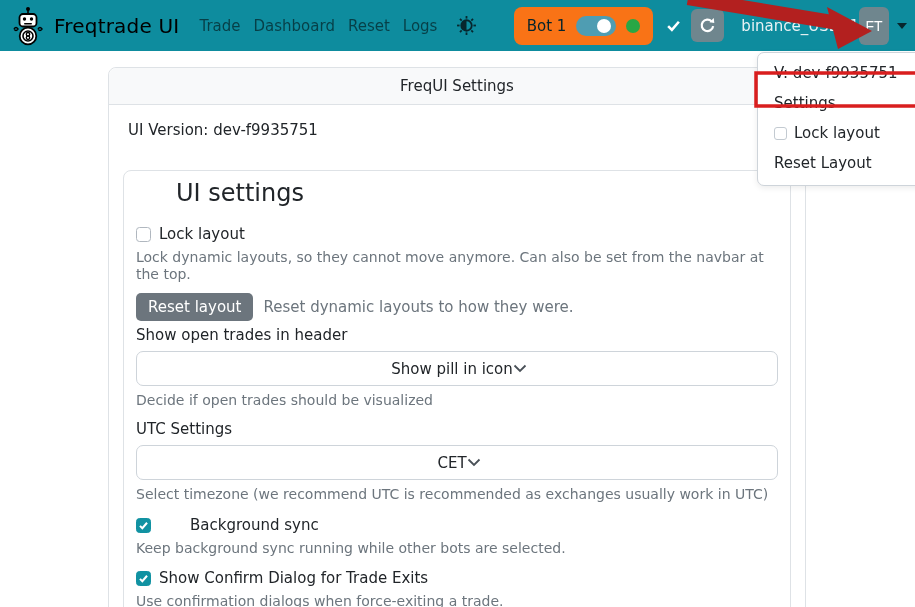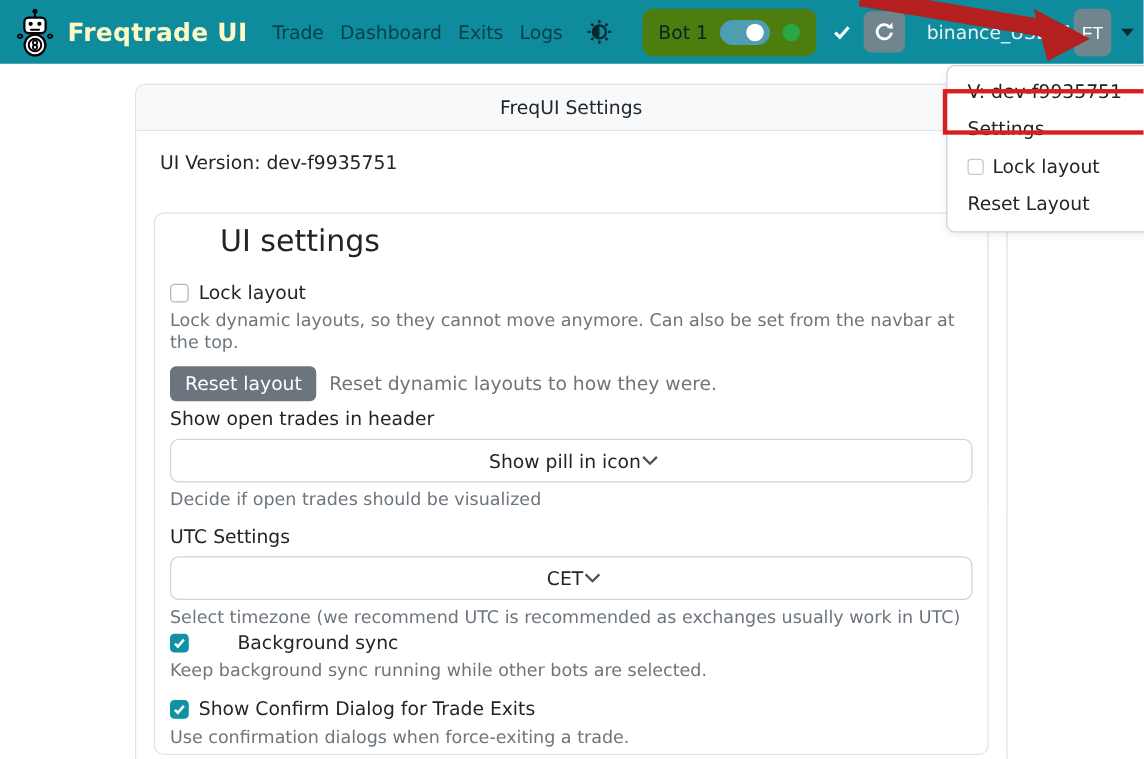--- a/index.html
+++ b/index.html
@@ -4,25 +4,25 @@
 <style>
   * { margin:0; padding:0; box-sizing:border-box; }
   html,body { width:915px; height:607px; overflow:hidden; background:#fff;
     font-family:"DejaVu Sans","Liberation Sans",sans-serif; color:#212529; }
   body { position:relative; }
 
   
   .navbar { position:absolute; left:0; top:0; width:915px; height:51px;
     background:#0e8c9e; display:flex; align-items:center; padding:0 8px 0 10px; z-index:10; }
   .brand-logo { width:36px; height:42px; flex:0 0 auto; }
-  .brand-text { font-size:20px; font-weight:700; color:#fef9c3; margin:0 14px 0 8px; letter-spacing:.2px; cursor:pointer; }
+  .brand-text { font-size:20px; font-weight:400; color:#000000; margin:0 14px 0 8px; letter-spacing:.2px; cursor:pointer; }
   .nav-links { display:flex; align-items:center; gap:13px; margin-left:6px; }
   .nav-link { font-size:15px; color:rgba(0,0,0,0.55); text-decoration:none; cursor:pointer; }
   .theme-btn { margin-left:18px; width:22px; height:22px; display:flex; align-items:center; justify-content:center; cursor:pointer; }
-  .bot-box { margin-left:auto; height:38px; background:#4d7c0f; border-radius:8px;
+  .bot-box { margin-left:auto; height:38px; background:#f97316; border-radius:8px;
     display:flex; align-items:center; gap:10px; padding:0 13px; cursor:pointer; }
   .bot-label { font-size:15px; color:#05242c; }
   .toggle { width:40px; height:20px; border-radius:10px; background:#4f9db2; position:relative; cursor:pointer; }
   .toggle .knob { position:absolute; top:3px; left:21px; width:14px; height:14px; border-radius:50%; background:#fff; }
   .status-dot { width:14px; height:14px; border-radius:50%; background:#28a745; }
   .nav-check { margin-left:13px; display:flex; align-items:center; }
   .icon-btn { margin-left:10px; width:33px; height:33px; border-radius:6px; background:#6f868e;
     display:flex; align-items:center; justify-content:center; border:none; cursor:pointer; }
   .login-info { margin-left:17px; font-size:15px; color:#e8f2f4; white-space:nowrap; }
   .avatar-btn { width:30px; height:38px; border-radius:6px; background:#6f868e;
@@ -43,21 +43,21 @@
     background:#fff; border:1px solid #dee2e6; border-radius:8px; z-index:5; }
   .card-header { height:37px; background:#f8f9fa; border-bottom:1px solid #dee2e6;
     border-radius:8px 8px 0 0; display:flex; align-items:center; justify-content:center;
     font-size:15px; color:#212529;text-align:center; }
   .card-body { padding:0 14px; }
   .ui-version { margin-top:16px; font-size:15px; line-height:19px; padding-left:5px; }
   .section { margin-top:30px; border:1px solid #dee2e6; border-radius:8px; padding:6px 12px 4px 12px; }
   .section h2 { font-size:24px; font-weight:500; line-height:32px; color:#212529;margin-left:40px; }
   .check-row { display:flex; align-items:center; gap:8px; height:18px; }
   .check-row.m1 { margin-top:16px; }
-  .check-row.m2 { margin-top:2px;gap:39px; }
+  .check-row.m2 { margin-top:13px;gap:39px; }
   .check-row.m3 { margin-top:12px; }
   .checkbox { width:15px; height:15px; border:1px solid #b0b7bf; border-radius:3.5px; background:#fff;
     flex:0 0 auto; display:flex; align-items:center; justify-content:center; cursor:pointer; }
   .checkbox.checked { background:#1192a2; border-color:#1192a2; }
   .check-label { font-size:15px; color:#212529; cursor:pointer; }
   .form-text { margin-top:6px; font-size:14px; line-height:17px; color:#6c757d; }
   .reset-row { margin-top:10px; display:flex; align-items:center; gap:10px; }
   .btn-secondary { background:#6c757d; color:#fff; font-size:15px; border:none; border-radius:5px;
     height:28px; padding:0 12px; cursor:pointer; font-family:inherit; }
   .reset-help { font-size:15px; color:#6c757d; }
@@ -86,21 +86,21 @@
     <circle cx="18" cy="31" r="8.3" fill="#fff" stroke="#000" stroke-width="1.8"></circle>
     <circle cx="18" cy="31" r="5" fill="none" stroke="#000" stroke-width="1.6"></circle>
     <circle cx="18" cy="29.2" r="1.7" fill="none" stroke="#000" stroke-width="1.4"></circle>
     <circle cx="18" cy="32.8" r="1.7" fill="none" stroke="#000" stroke-width="1.4"></circle>
   </svg>
   <div class="brand-text">Freqtrade UI</div>
 
   <div class="nav-links">
     <a class="nav-link">Trade</a>
     <a class="nav-link">Dashboard</a>
-    <a class="nav-link">Exits</a>
+    <a class="nav-link">Reset</a>
     <a class="nav-link">Logs</a>
   </div>
 
   <div class="theme-btn">
     <svg width="21" height="21" viewBox="0 0 20 20">
       <g stroke="#07262d" stroke-width="1.7">
         <line x1="10" y1="1" x2="10" y2="3.4"></line>
           <line x1="10" y1="16.6" x2="10" y2="19"></line>
         <line x1="1" y1="10" x2="3.4" y2="10"></line>
           <line x1="16.6" y1="10" x2="19" y2="10"></line>

